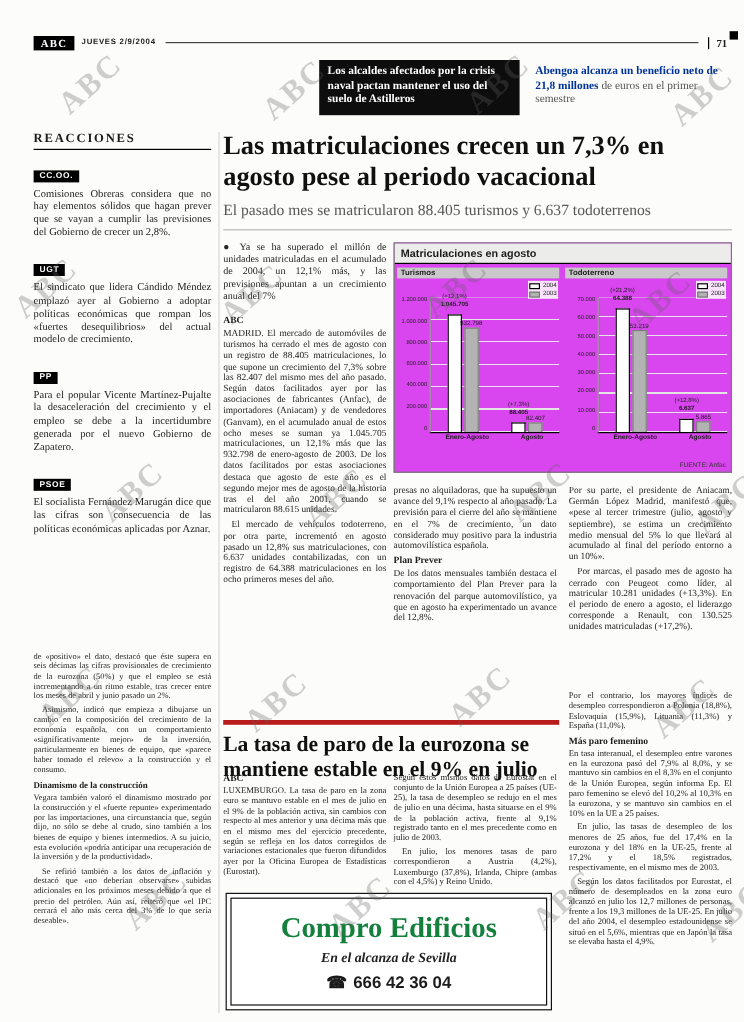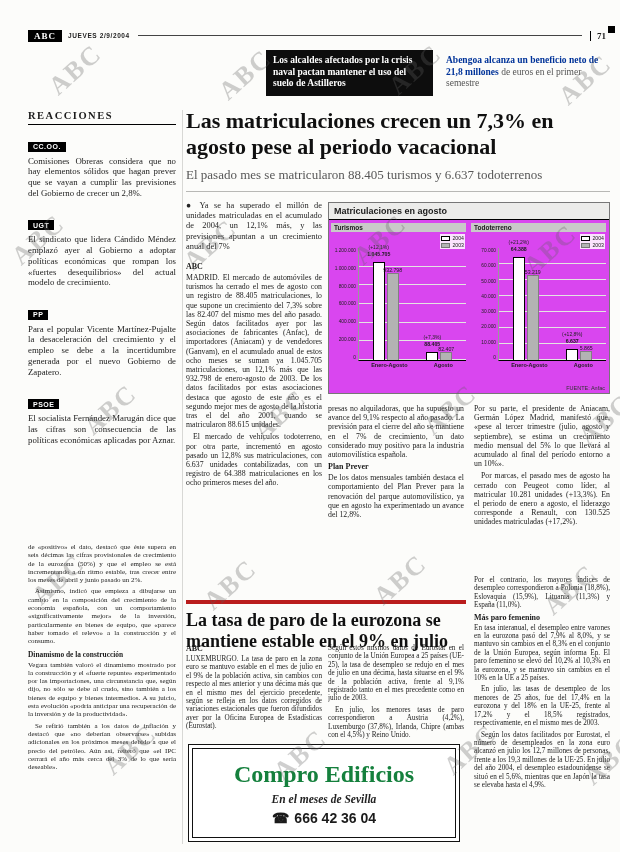--- a/index.html
+++ b/index.html
@@ -321,20 +321,20 @@
   <div class="col a2-col3">
     <p>Por el contrario, los mayores índices de desempleo correspondieron a Polonia (18,8%), Eslovaquia (15,9%), Lituania (11,3%) y España (11,0%).</p>
     <div class="sub">Más paro femenino</div>
     <p>En tasa interanual, el desempleo entre varones en la eurozona pasó del 7,9% al 8,0%, y se mantuvo sin cambios en el 8,3% en el conjunto de la Unión Europea, según informa Ep. El paro femenino se elevó del 10,2% al 10,3% en la eurozona, y se mantuvo sin cambios en el 10% en la UE a 25 países.</p>
     <p>En julio, las tasas de desempleo de los menores de 25 años, fue del 17,4% en la eurozona y del 18% en la UE-25, frente al 17,2% y el 18,5% registrados, respectivamente, en el mismo mes de 2003.</p>
     <p>Según los datos facilitados por Eurostat, el número de desempleados en la zona euro alcanzó en julio los 12,7 millones de personas, frente a los 19,3 millones de la UE-25. En julio del año 2004, el desempleo estadounidense se situó en el 5,6%, mientras que en Japón la tasa se elevaba hasta el 4,9%.</p>
   </div>
 
   <div class="ad">
     <div class="ad-title">Compro Edificios</div>
-    <div class="ad-sub">En el meses de Sevilla</div>
+    <div class="ad-sub">En el alcanza de Sevilla</div>
     <div class="ad-phone">
       <span>☎</span>
       <span>666 42 36 04</span>
     </div>
   </div>
 
 </div>
 
 </body></html>

